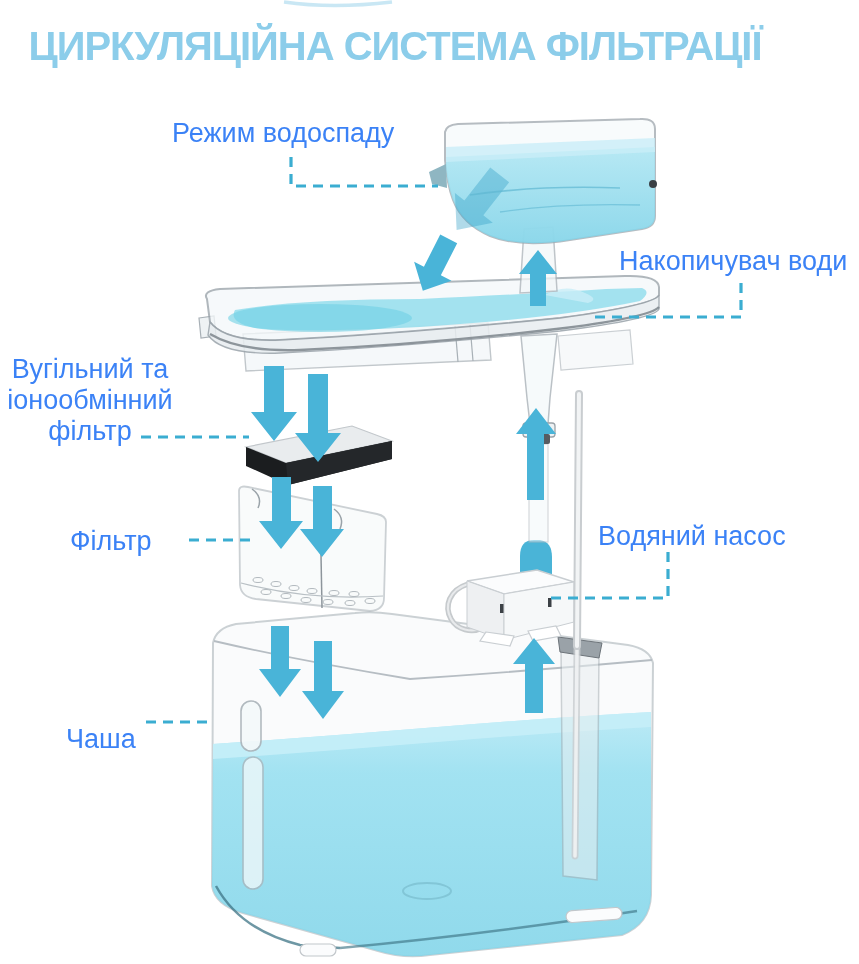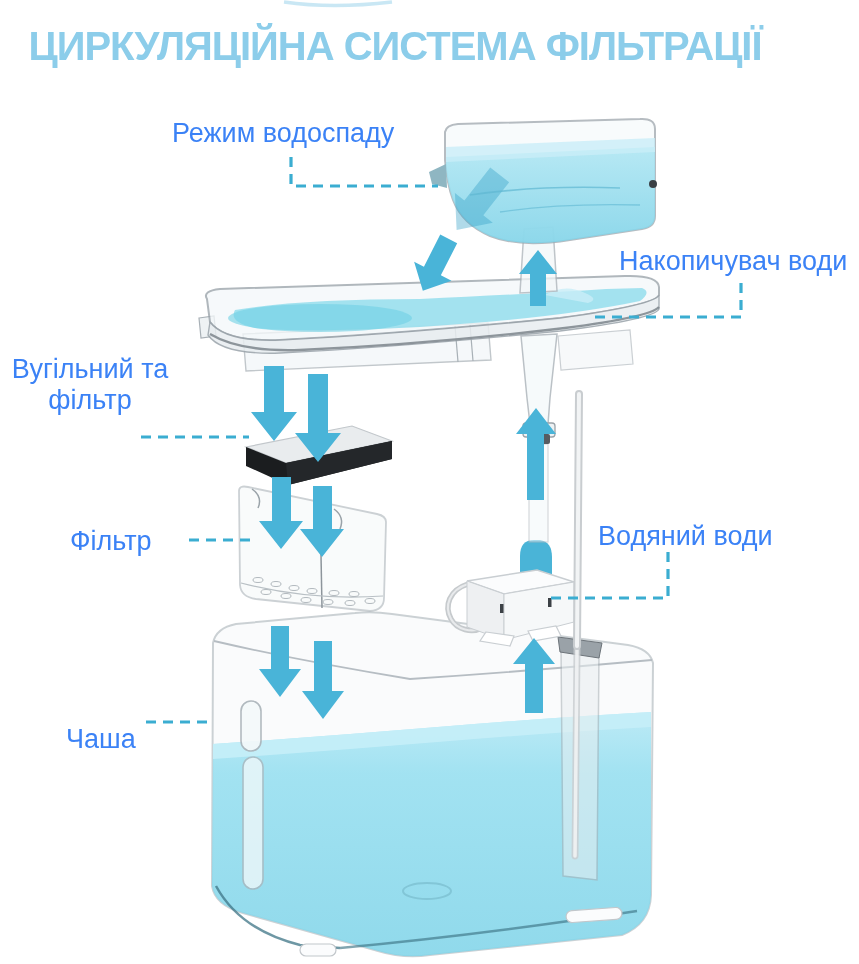--- a/index.html
+++ b/index.html
@@ -196,21 +196,22 @@
       <line x1="146" y1="722" x2="209" y2="722"></line>
     </g>
   </svg>
 
   <div class="lbl lbl-waterfall">Режим водоспаду</div>
 
   <div class="lbl lbl-reservoir">Накопичувач води</div>
 
   <div class="lbl lbl-carbon">
     <span>Вугільний та</span>
+    <span>іонообмінний</span>
     <span>фільтр</span>
   </div>
 
   <div class="lbl lbl-filter">Фільтр</div>
 
-  <div class="lbl lbl-pump">Водяний води</div>
+  <div class="lbl lbl-pump">Водяний насос</div>
 
   <div class="lbl lbl-bowl">Чаша</div>
 </div>
 
 </body></html>

